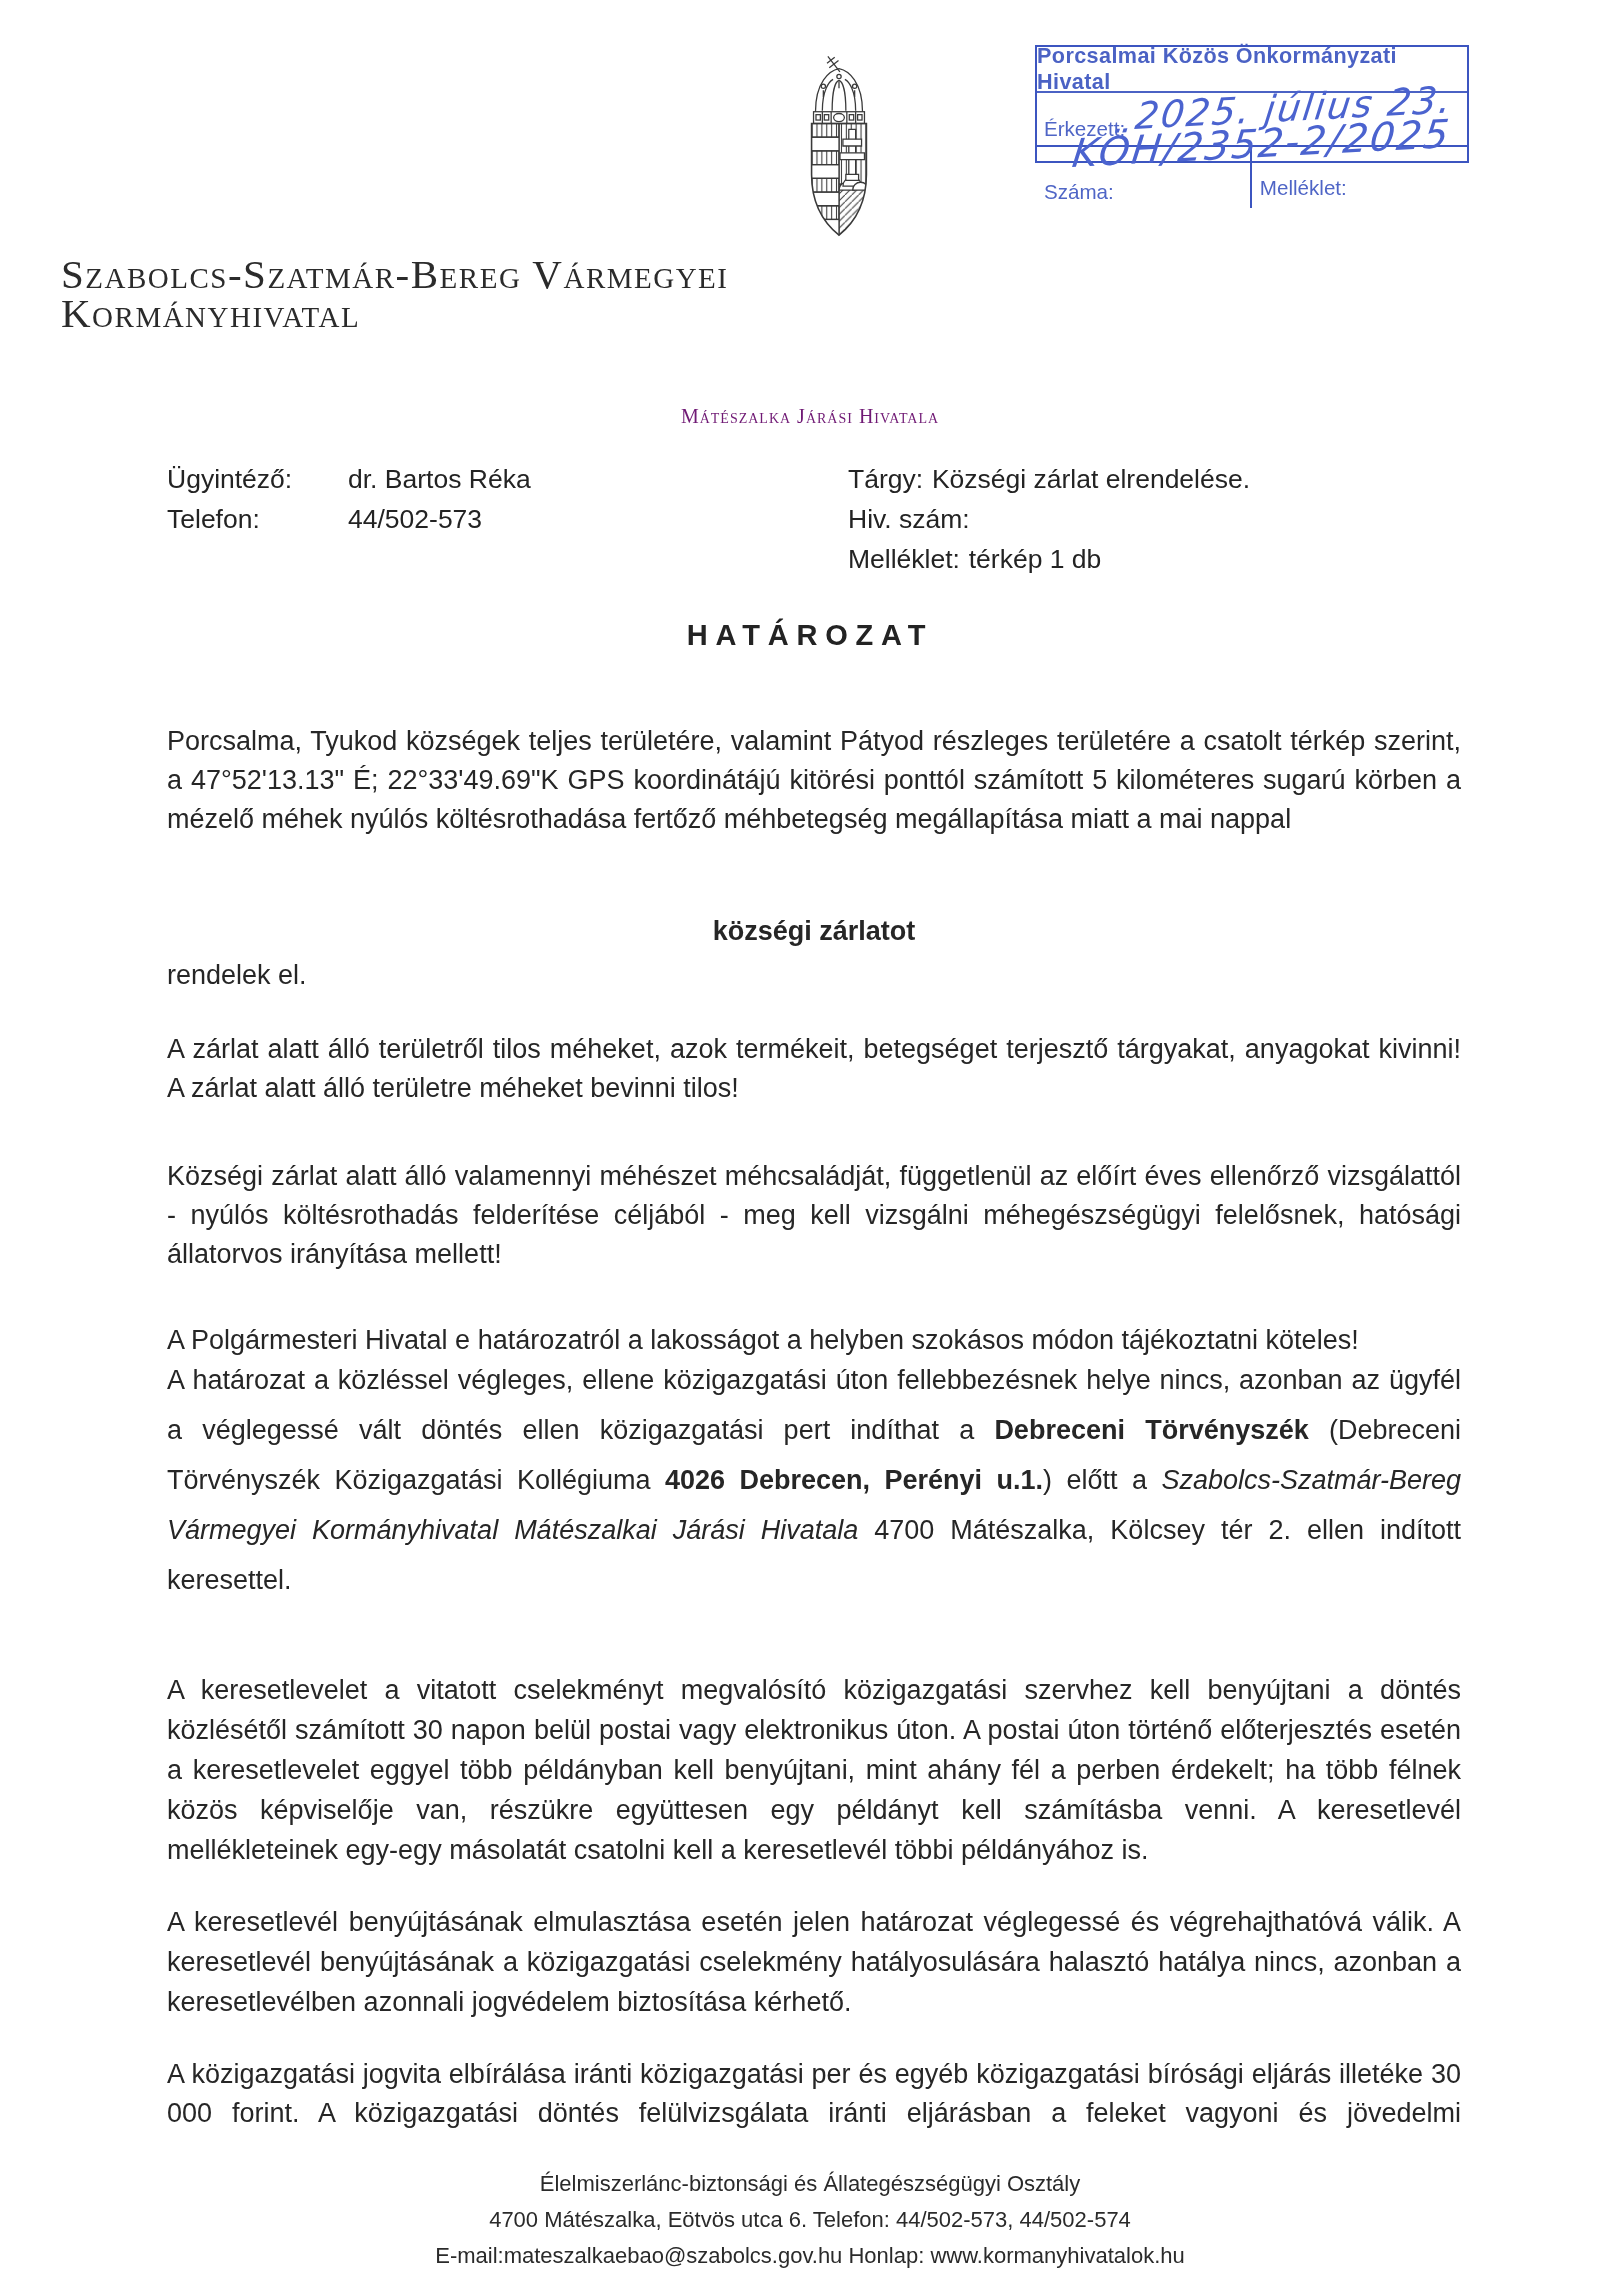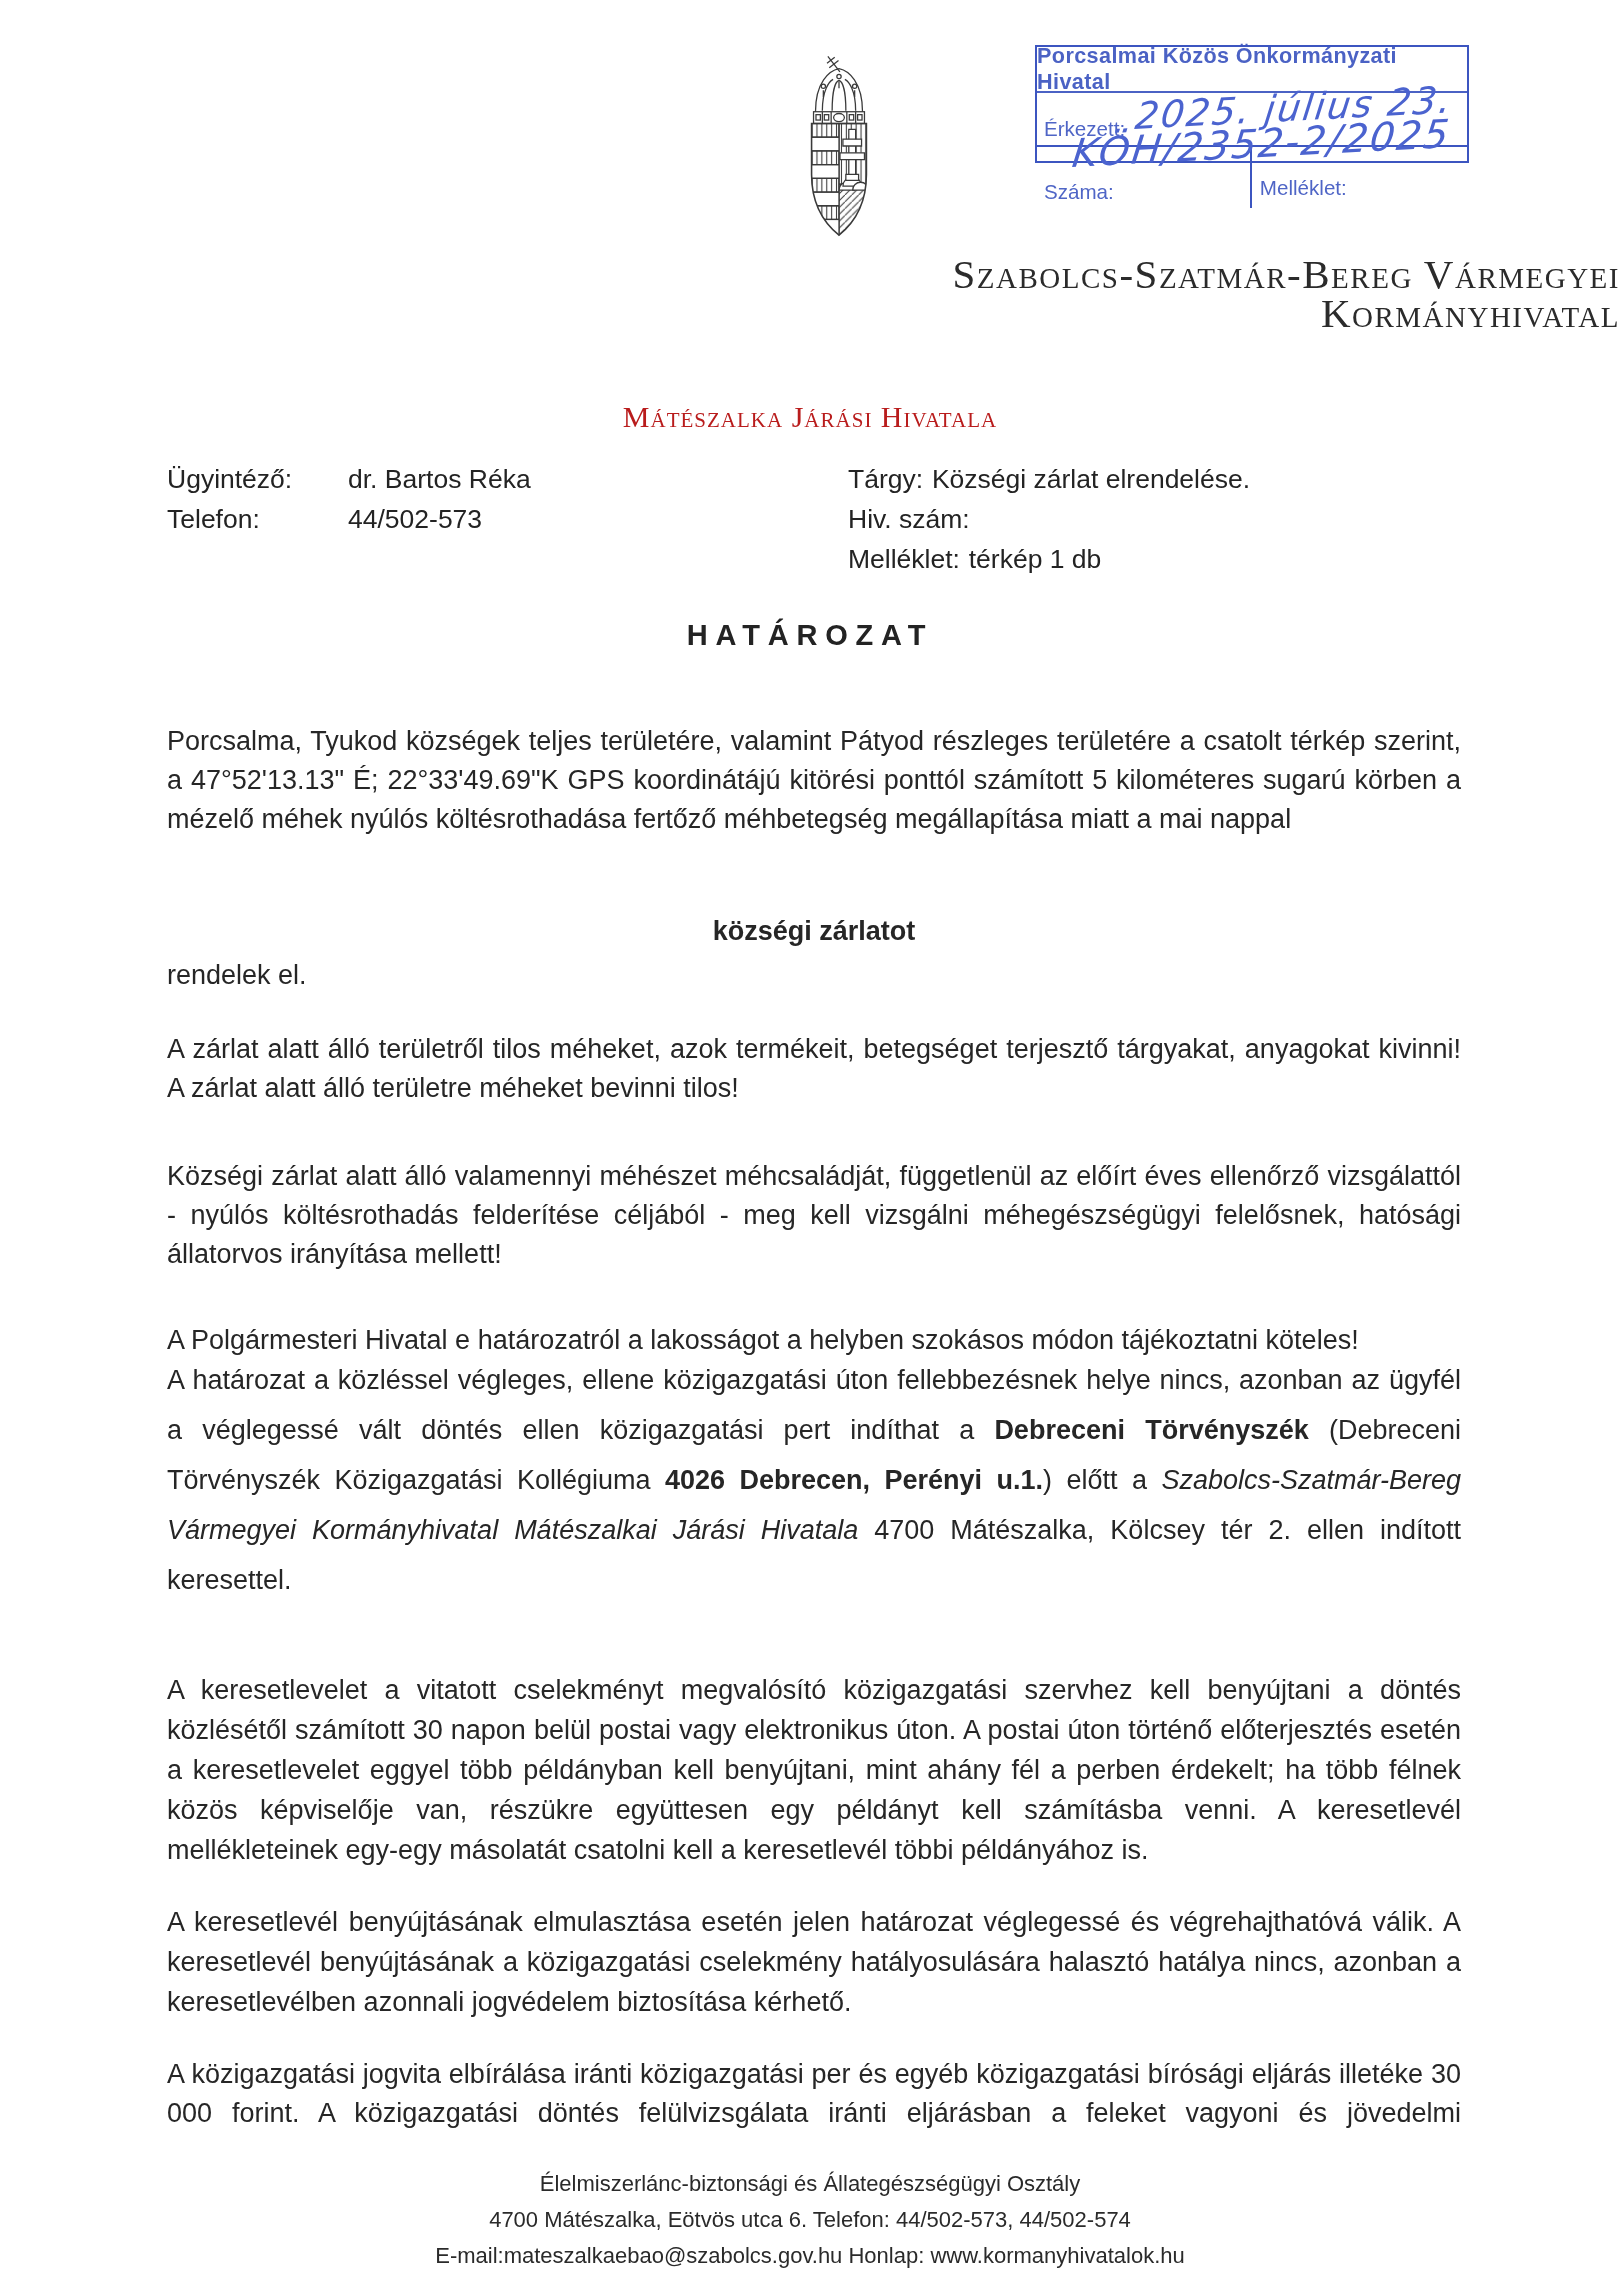--- a/index.html
+++ b/index.html
@@ -16,35 +16,35 @@
     color:#232323;
     overflow:hidden;
   }
   .abs{position:absolute;}
 
   
   .coat-of-arms{left:790px;top:51px;width:98px;height:191px;}
   .org-title{
     left:0;top:255px;width:1620px;
     padding-left:61px;box-sizing:border-box;
-    text-align:right;
+    text-align:left;
     font-family:"Liberation Serif", serif;
     font-variant:small-caps;
     font-size:41px;line-height:39px;
     letter-spacing:1.5px;
     color:#2b2b2b;
   }
   .dept-title{
     left:0;top:400px;width:1620px;
     text-align:center;
     font-family:"Liberation Serif", serif;
     font-variant:small-caps;
-    font-size:30px;line-height:33px;
+    font-size:20px;line-height:33px;
     letter-spacing:1px;
-    color:#b91c1c;
+    color:#701a75;
   }
 
   
   .stamp{
     left:1035px;top:45px;width:434px;height:118px;
     border:2.9px solid var(--stamp,#3c55c0);
     box-sizing:border-box;
     color:#3c55c0;
   }
   .stamp-row1{

